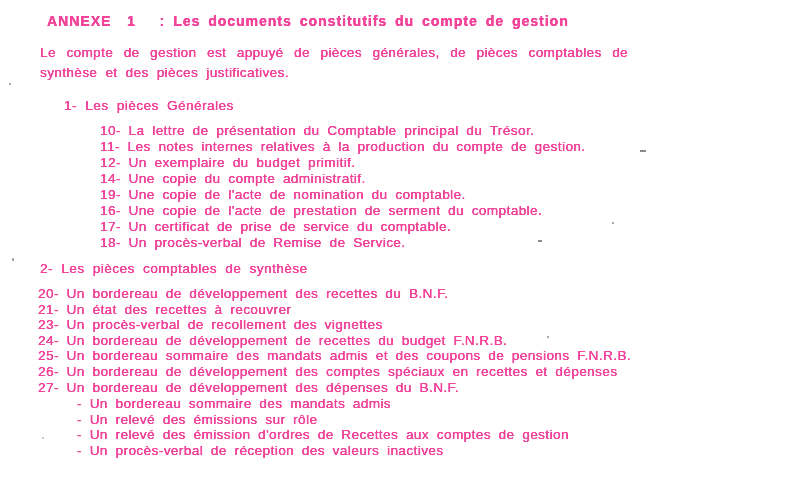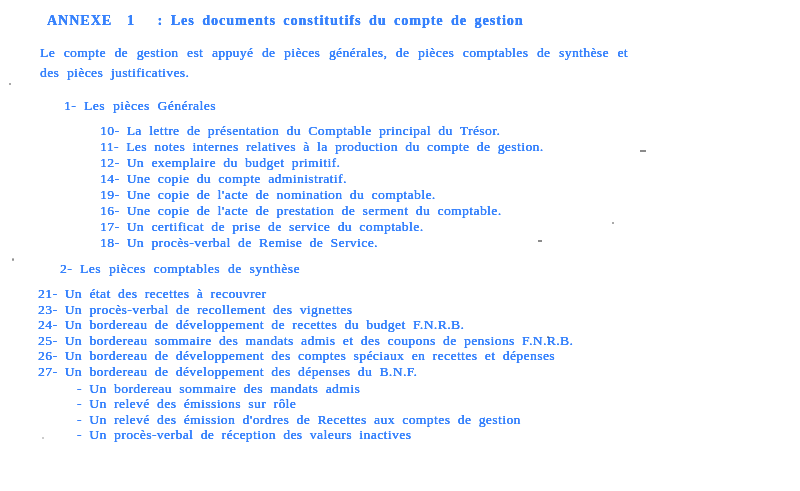--- a/index.html
+++ b/index.html
@@ -6,22 +6,22 @@
     margin: 0;
     padding: 0;
     background: #ffffff;
   }
   .page {
     position: relative;
     width: 668px;
     height: 491px;
     background: #ffffff;
     overflow: hidden;
-    font-family: Liberation Serif, serif;
-    color: #3b82f6;
+    font-family: Liberation Sans, sans-serif;
+    color: #ec4899;
     
     filter: blur(0.35px) contrast(1.05);
   }
   .page * {
     text-shadow: 0.25px 0 0 currentColor, 0 0.2px 0 currentColor;
   }
   .title {
     margin: 12px 0 0 47px;
     font-size: 14px;
     line-height: 18px;
@@ -39,21 +39,21 @@
     text-align: justify;
   }
   .heading {
     font-size: 13.5px;
     line-height: 16px;
     letter-spacing: 0.5px;
     word-spacing: 4px;
     white-space: pre-wrap;
   }
   .heading-1 { margin: 15px 0 0 64px; }
-  .heading-2 { margin: 10px 0 0 60px; }
+  .heading-2 { margin: 10px 0 0 40px; }
   .list { list-style: none; padding: 0; }
   .list-1 { margin: 9px 0 0 100px; }
   .list-2 { margin: 9px 0 0 38px; }
   .sublist { margin: 1px 0 0 77px; }
   .line {
     font-size: 13.5px;
     line-height: 16px;
     letter-spacing: 0.45px;
     word-spacing: 3.5px;
     white-space: pre-wrap;
@@ -96,20 +96,21 @@
     <li class="line">14- Une copie du compte administratif.</li>
     <li class="line">19- Une copie de l'acte de nomination du comptable.</li>
     <li class="line">16- Une copie de l'acte de prestation de serment du comptable.</li>
     <li class="line">17- Un certificat de prise de service du comptable.</li>
     <li class="line">18- Un procès-verbal de Remise de Service.</li>
   </ul>
 
   <div class="heading heading-2">2- Les pièces comptables de synthèse</div>
 
   <ul class="list list-2">
+    <li class="line">20- Un bordereau de développement des recettes du B.N.F.</li>
     <li class="line">21- Un état des recettes à recouvrer</li>
     <li class="line">23- Un procès-verbal de recollement des vignettes</li>
     <li class="line">24- Un bordereau de développement de recettes du budget F.N.R.B.</li>
     <li class="line">25- Un bordereau sommaire des mandats admis et des coupons de pensions F.N.R.B.</li>
     <li class="line">26- Un bordereau de développement des comptes spéciaux en recettes et dépenses</li>
     <li class="line">27- Un bordereau de développement des dépenses du B.N.F.</li>
   </ul>
 
   <ul class="list sublist">
     <li class="line">- Un bordereau sommaire des mandats admis</li>

